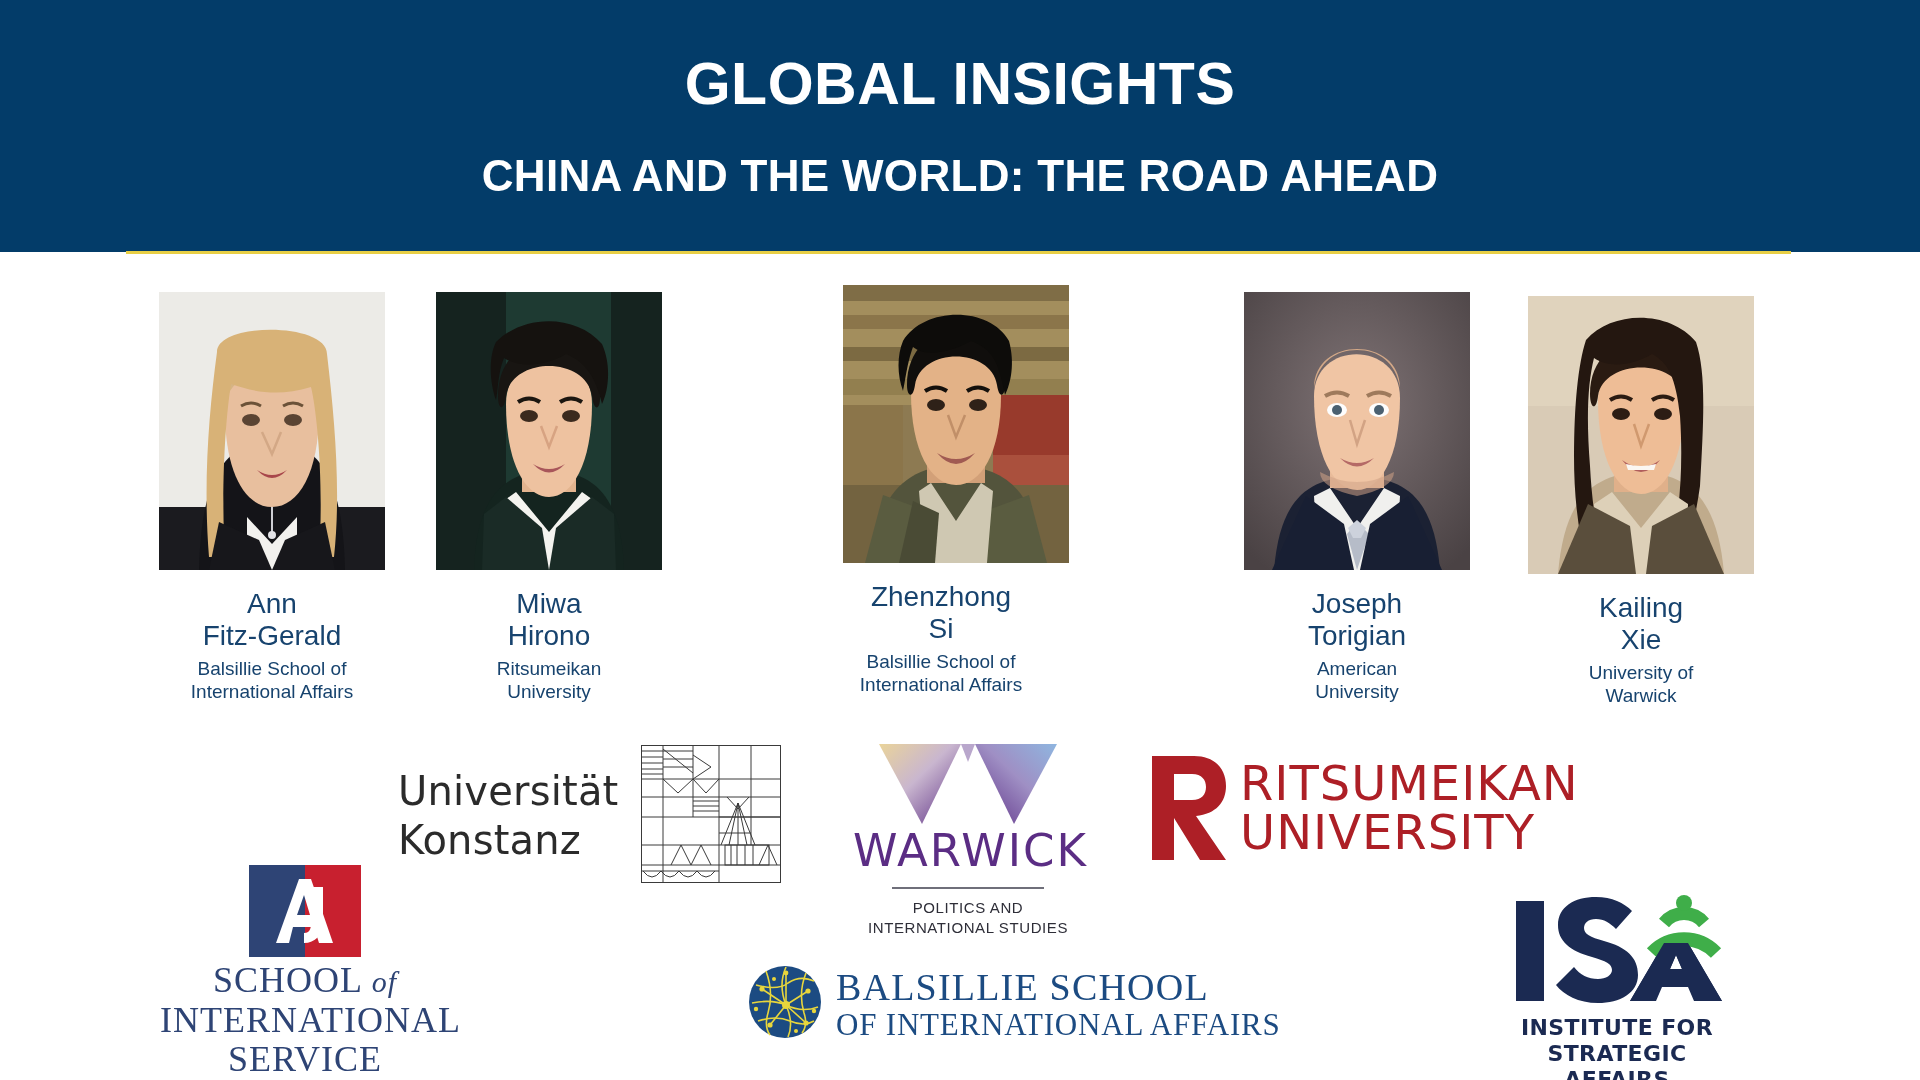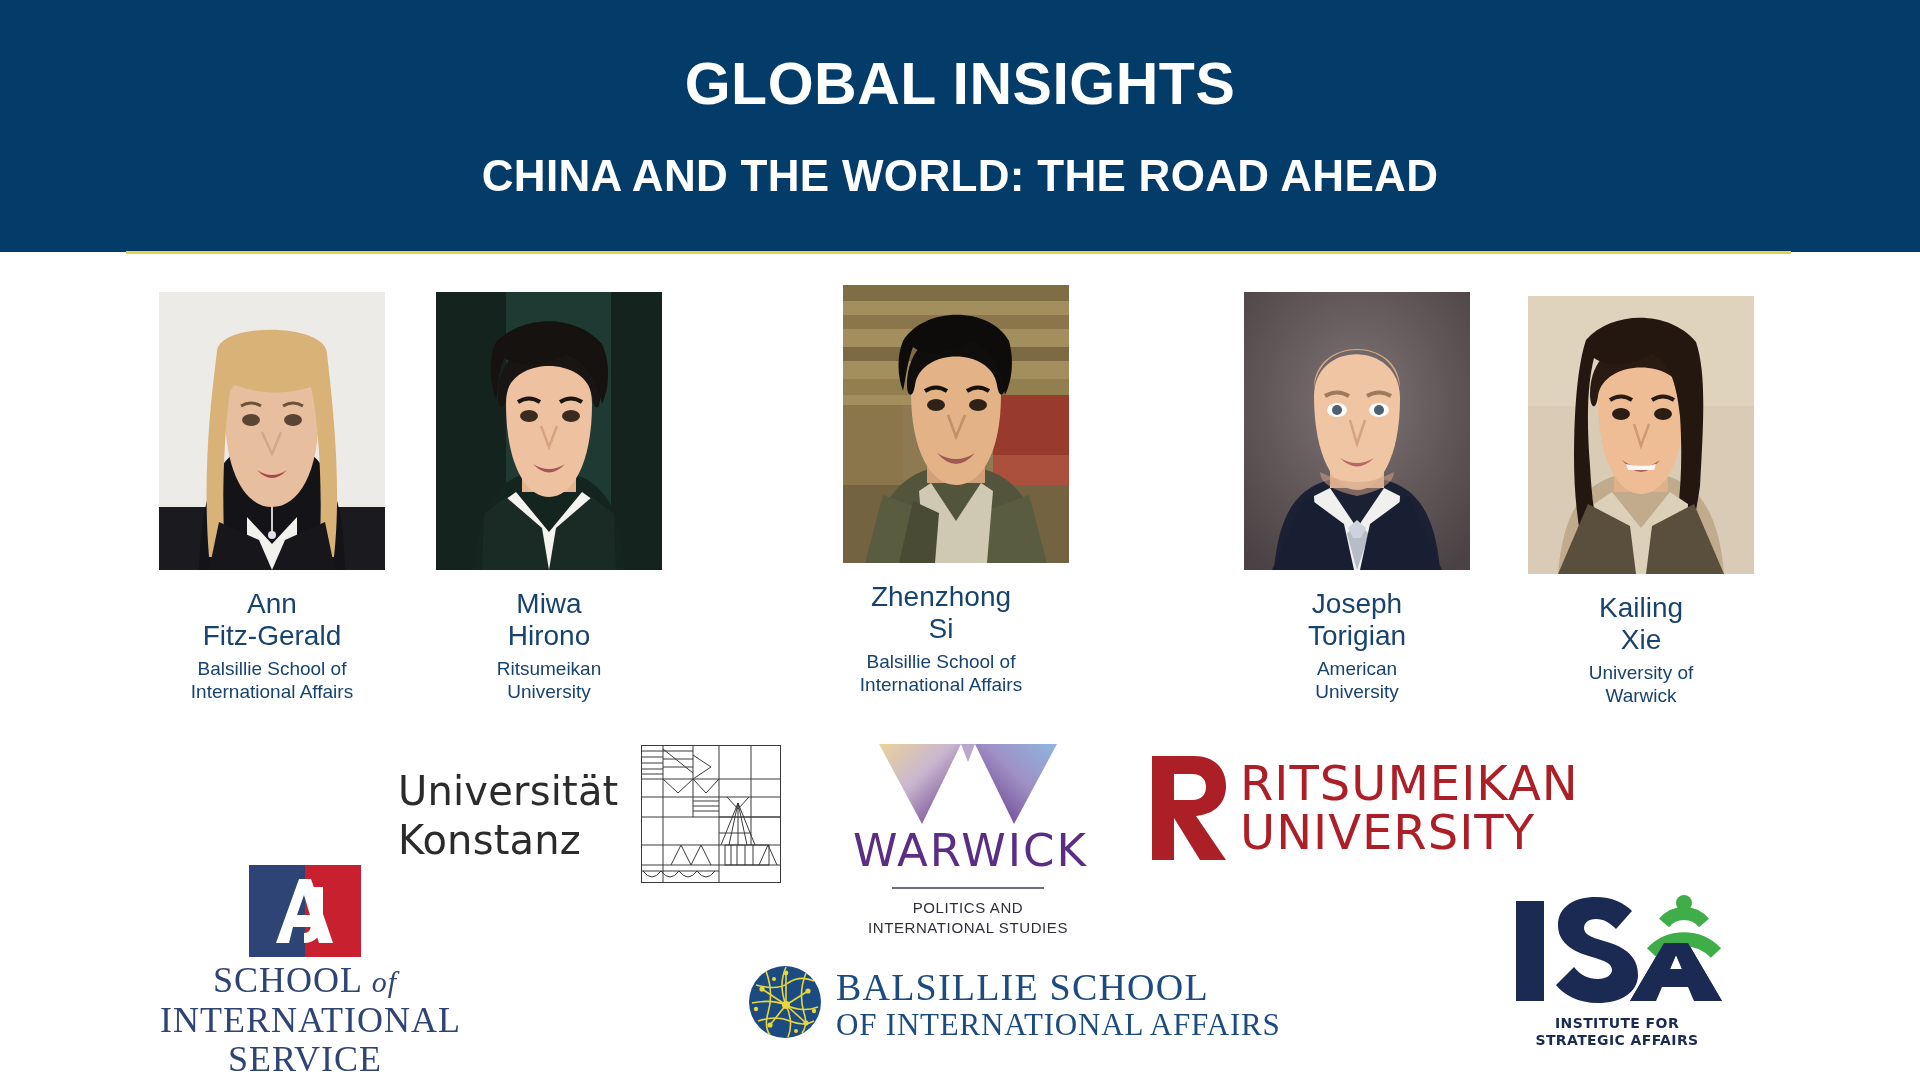--- a/index.html
+++ b/index.html
@@ -162,21 +162,21 @@
     font-family: "Liberation Serif", serif;
     line-height: 1.08;
   }
   .bal-l1 { font-size: 38px; letter-spacing: 1.2px; }
   .bal-l2 { font-size: 31px; letter-spacing: 0.8px; }
 
   
   .isa { text-align: center; width: 210px; }
   .isa-sub {
     color: #1b2a52;
-    font-size: 14px;
+    font-size: 22px;
     font-weight: bold;
     line-height: 1.18;
     letter-spacing: 0.4px;
     margin-top: 6px;
     font-family: "DejaVu Sans", sans-serif;
   }
 </style>
 </head>
 <body>
 

